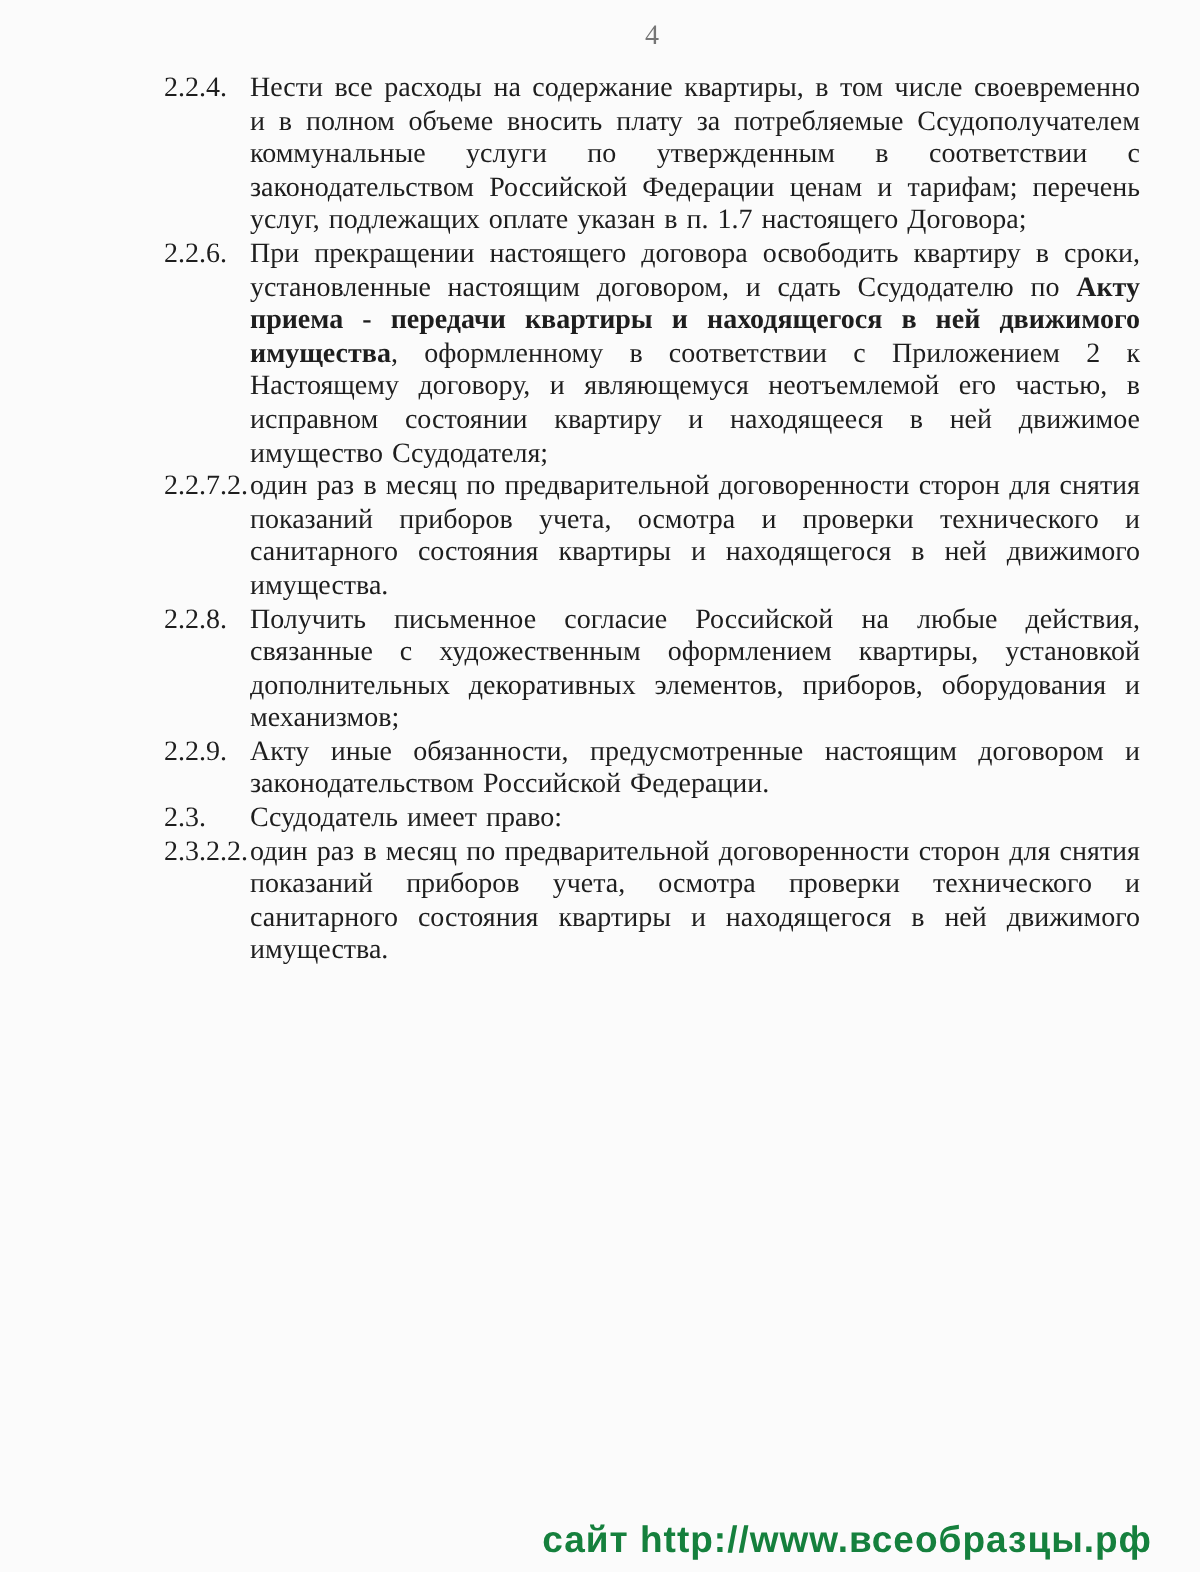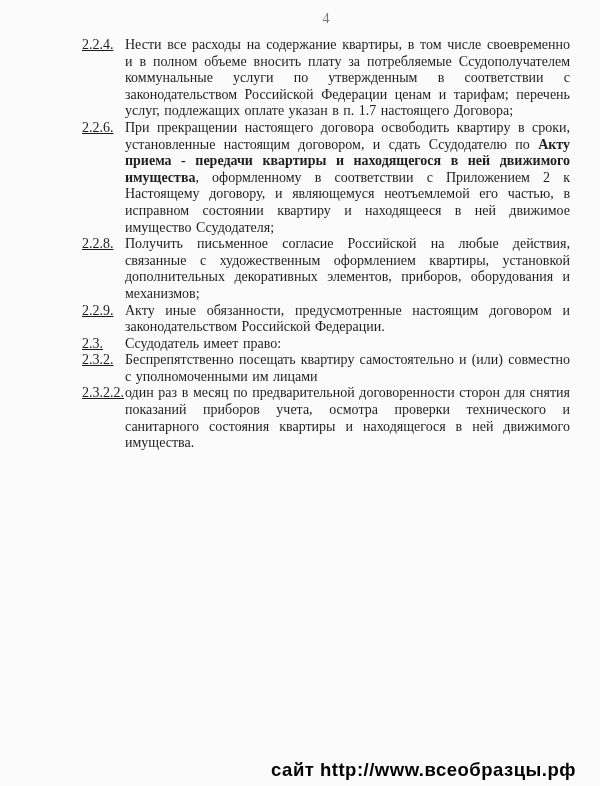--- a/index.html
+++ b/index.html
@@ -28,45 +28,44 @@
     text-align: justify;
     padding-left: 43px;
     text-indent: -43px;
     color: #1e1e1e;
     word-spacing: 1px;
   }
   p.item .num {
     display: inline-block;
     min-width: 43px;
     text-indent: 0;
-    text-decoration: underline;
   }
   p.item .bold { font-weight: bold; }
   .footer {
     position: absolute;
     right: 24px;
     bottom: 5px;
     font-family: "Liberation Sans", sans-serif;
     font-weight: bold;
     font-size: 18.5px;
     letter-spacing: 0.5px;
-    color: #000000;
+    color: #15803d;
     white-space: nowrap;
   }
 </style>
 </head>
 <body>
 
 <div class="page">
   <div class="page-number">4</div>
 
   <div class="content" id="clauses">
       <p class="item"><span class="num">2.2.4.</span><span>Нести все расходы на содержание квартиры, в том числе своевременно и в полном объеме вносить плату за потребляемые Ссудополучателем коммунальные услуги по утвержденным в соответствии с законодательством Российской Федерации ценам и тарифам; перечень услуг, подлежащих оплате указан в п. 1.7 настоящего Договора;</span></p>
       <p class="item"><span class="num">2.2.6.</span><span>При прекращении настоящего договора освободить квартиру в сроки, установленные настоящим договором, и сдать Ссудодателю по </span><span class="bold">Акту приема - передачи квартиры и находящегося в ней движимого имущества</span><span>, оформленному в соответствии с Приложением 2 к Настоящему договору, и являющемуся неотъемлемой его частью, в исправном состоянии квартиру и находящееся в ней движимое имущество Ссудодателя;</span></p>
+      <p class="item"><span class="num">2.2.7.2.</span><span>один раз в месяц по предварительной договоренности сторон для снятия показаний приборов учета, осмотра и проверки технического и санитарного состояния квартиры и находящегося в ней движимого имущества.</span></p>
       <p class="item"><span class="num">2.2.8.</span><span>Получить письменное согласие Российской на любые действия, связанные с художественным оформлением квартиры, установкой дополнительных декоративных элементов, приборов, оборудования и механизмов;</span></p>
       <p class="item"><span class="num">2.2.9.</span><span>Акту иные обязанности, предусмотренные настоящим договором и законодательством Российской Федерации.</span></p>
       <p class="item"><span class="num">2.3.</span><span>Ссудодатель имеет право:</span></p>
-      <p class="item"><span class="num">2.3.2.</span><span>Беспрепятственно посещать квартиру самостоятельно и (или) совместно с уполномоченными им лицами</span></p>
       <p class="item"><span class="num">2.3.2.2.</span><span>один раз в месяц по предварительной договоренности сторон для снятия показаний приборов учета, осмотра проверки технического и санитарного состояния квартиры и находящегося в ней движимого имущества.</span></p>
     </div>
 
   <div class="footer">сайт http://www.всеобразцы.рф</div>
 </div>
 
 </body></html>

